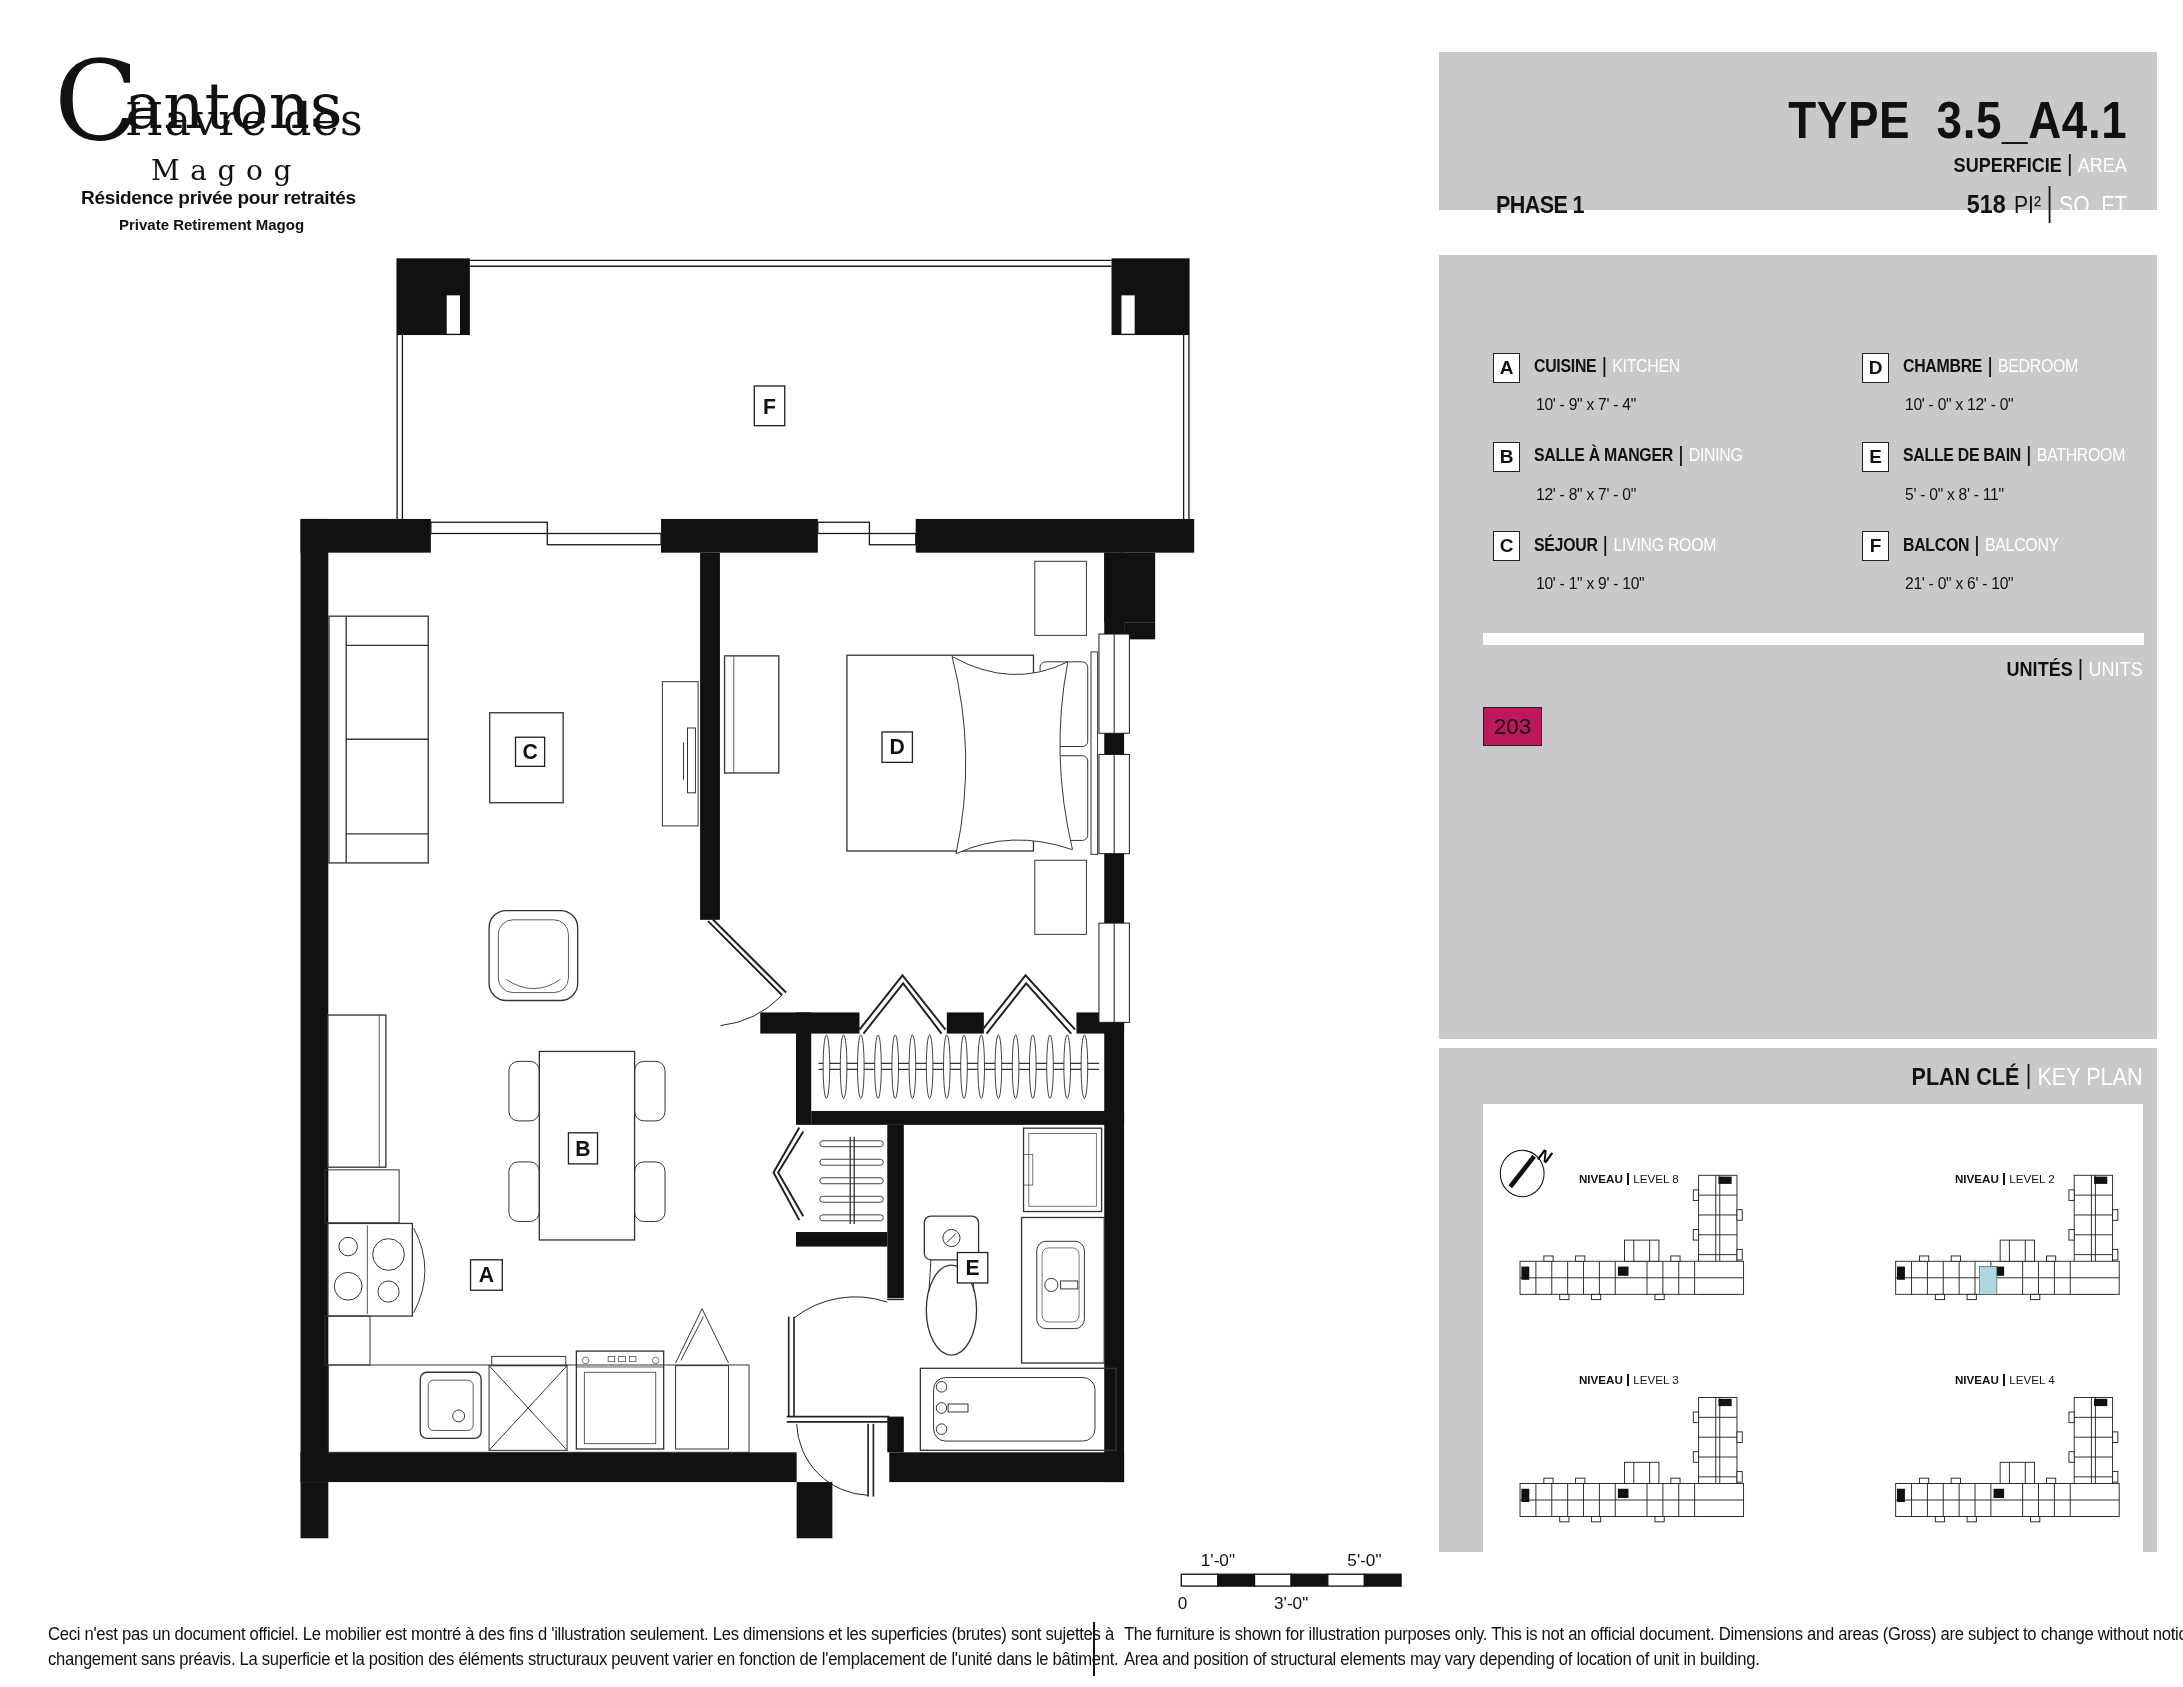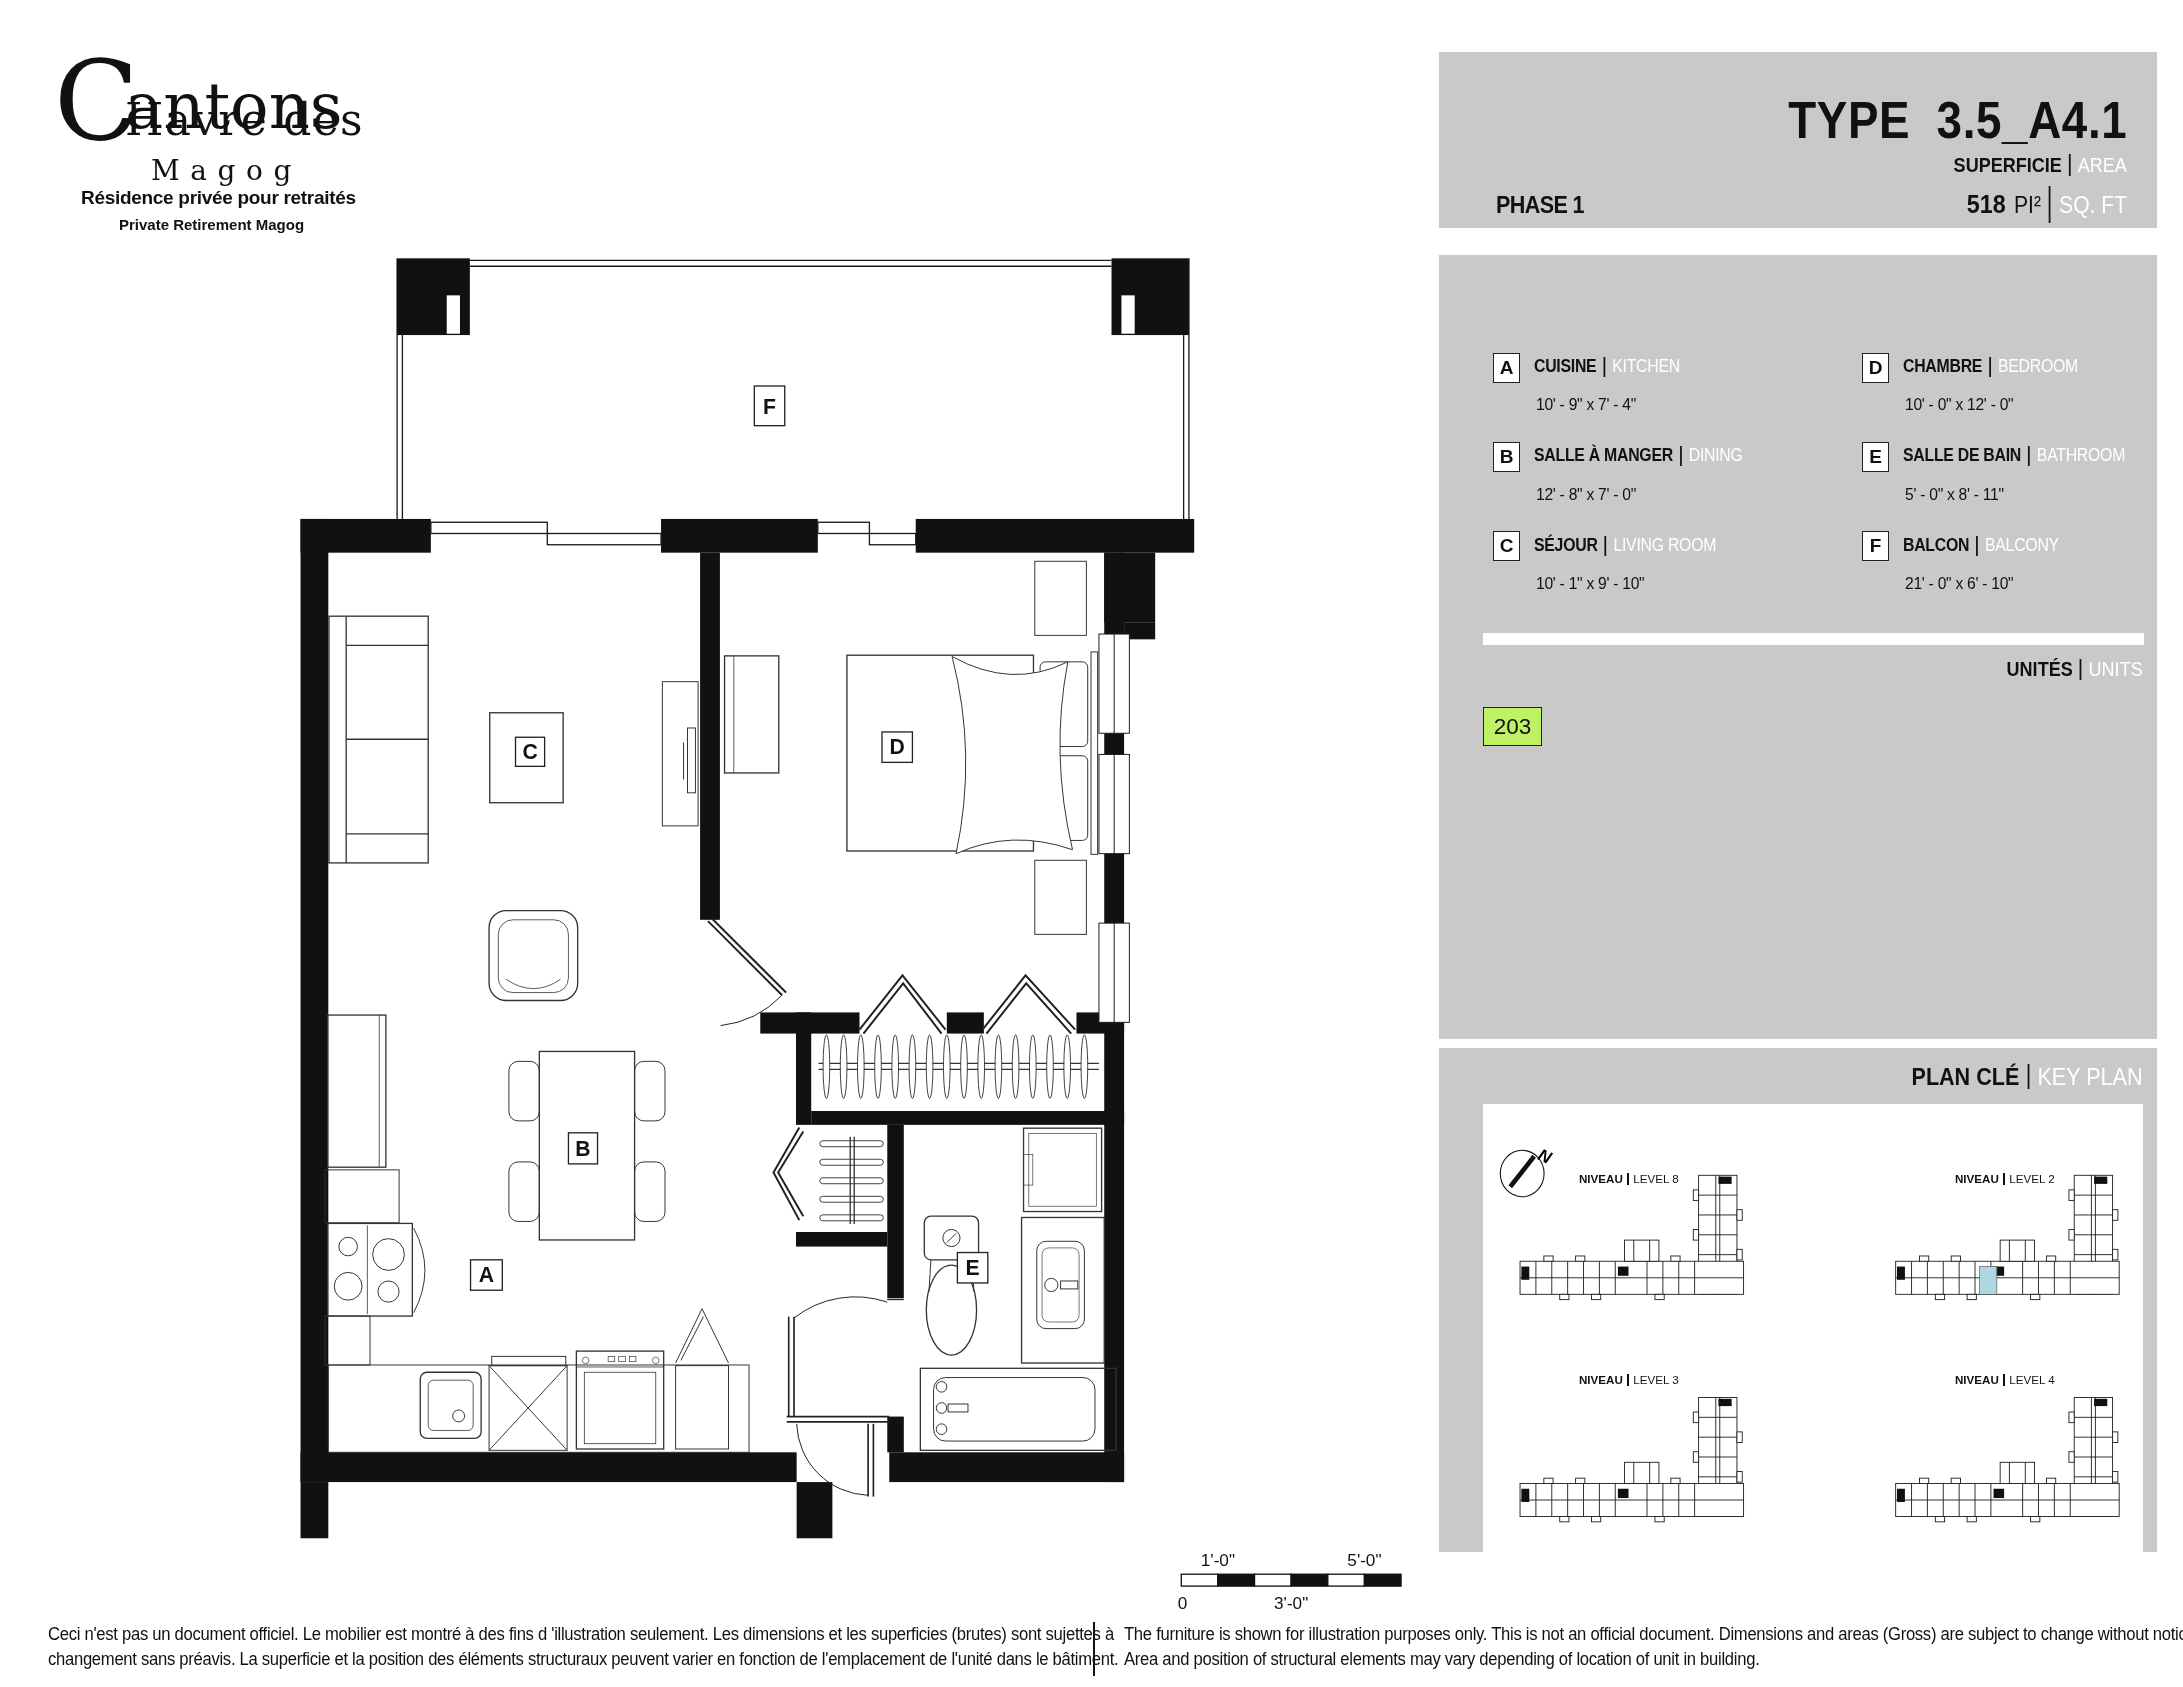--- a/index.html
+++ b/index.html
@@ -33,21 +33,21 @@
 
 <div class="abs" style="left:46px;top:40px;width:542px;height:212px;">
   <div class="abs serif" style="left:79px;top:6.6px;font-size:44px;letter-spacing:1.3px;margin-top:47px;">Havre des</div>
   <div class="abs serif" style="left:8px;top:5.3px;font-size:111px;line-height:111px;">C</div>
   <div class="abs serif" style="left:79px;top:29px;font-size:64px;">antons</div>
   <div class="abs serif" style="left:105px;top:107px;font-size:28px;letter-spacing:10.6px;margin-top:7px;">Magog</div>
   <div class="abs b" style="left:20px;top:147px;font-size:19px;letter-spacing:-0.3px;margin-left:15px;">Résidence privée pour retraités</div>
   <div class="abs b" style="left:73px;top:176px;font-size:15px;">Private Retirement Magog</div>
 </div>
 
-<div class="panel" style="top:52px;height:176px;">
+<div class="panel" style="top:52px;height:158px;">
   <div class="abs row cxr" style="right:30px;top:38px;font-size:52px;font-weight:bold;letter-spacing:0.7px;">
     <span>TYPE</span>
     <span style="width:30px;"></span>
     <span>3.5_A4.1</span>
   </div>
   <div class="abs row cxr" style="right:30px;top:101px;font-size:20.5px;font-weight:bold;">
     <span>SUPERFICIE</span>
     <span class="vbar" style="height:22.5px;margin:0 8px;"></span>
     <span class="wht" style="font-weight:normal;">AREA</span>
   </div>
@@ -110,21 +110,21 @@
     <span class="len">BALCONY</span>
   </div>
   <div class="ldim" style="left:466px;top:319px;">21' - 0" x 6' - 10"</div>
 
   <div class="abs" style="left:44px;top:378px;width:661px;height:12px;background:#fff;"></div>
   <div class="abs row cxr" style="right:14.6px;top:402px;font-size:20.5px;font-weight:bold;">
     <span>UNITÉS</span>
     <span class="vbar" style="height:21px;margin:0 8px;"></span>
     <span class="wht" style="font-weight:normal;">UNITS</span>
   </div>
-  <div class="abs" style="left:44px;top:452px;width:57px;height:37px;border:1.3px solid #222;background:#bef264;
+  <div class="abs" style="left:44px;top:452px;width:57px;height:37px;border:1.3px solid #222;background:#be185d;
               display:flex;align-items:center;justify-content:center;font-size:22.5px;">
     <span>203</span>
   </div>
 </div>
 
 <div class="panel" style="top:1048px;height:504px;">
   <div class="abs row cxr" style="right:14.6px;top:14.6px;font-size:24.5px;font-weight:bold;">
     <span>PLAN CLÉ</span>
     <span class="vbar" style="height:25px;margin:0 9.3px;"></span>
     <span class="wht" style="font-weight:normal;">KEY PLAN</span>

